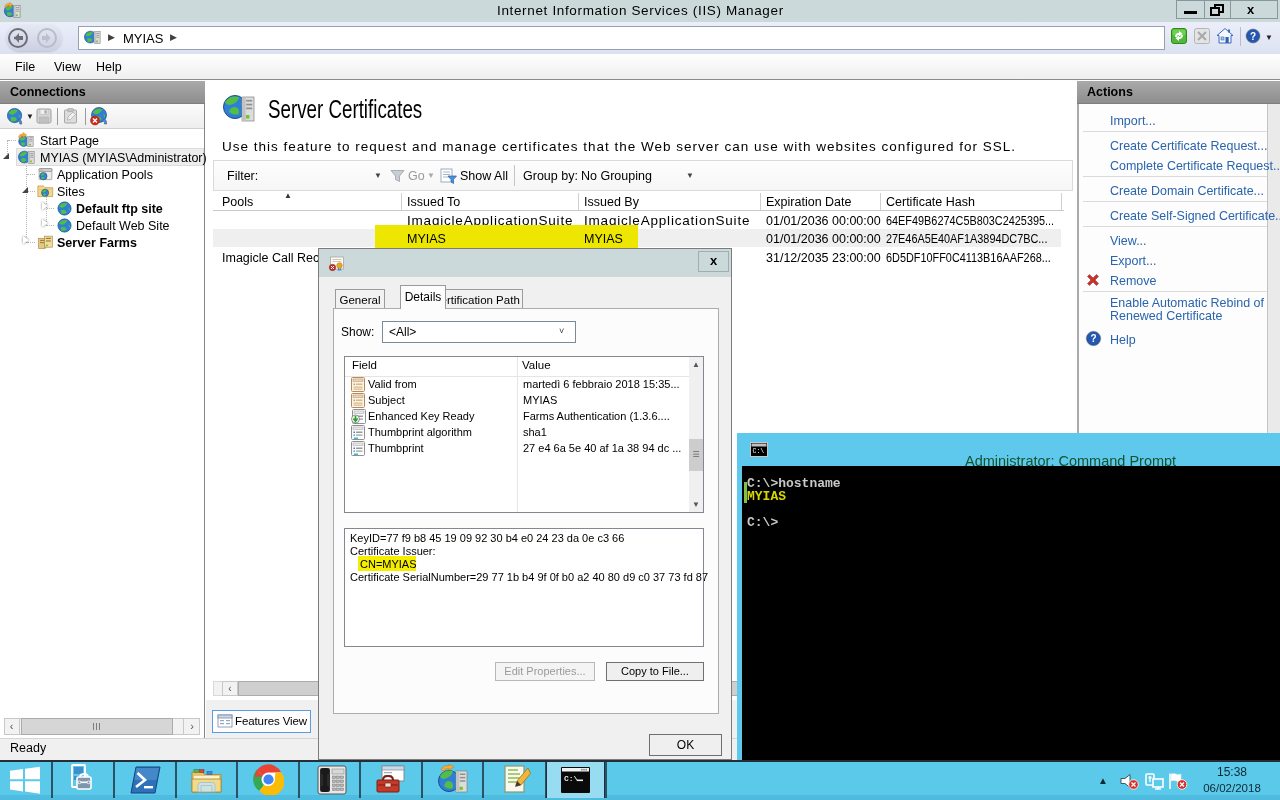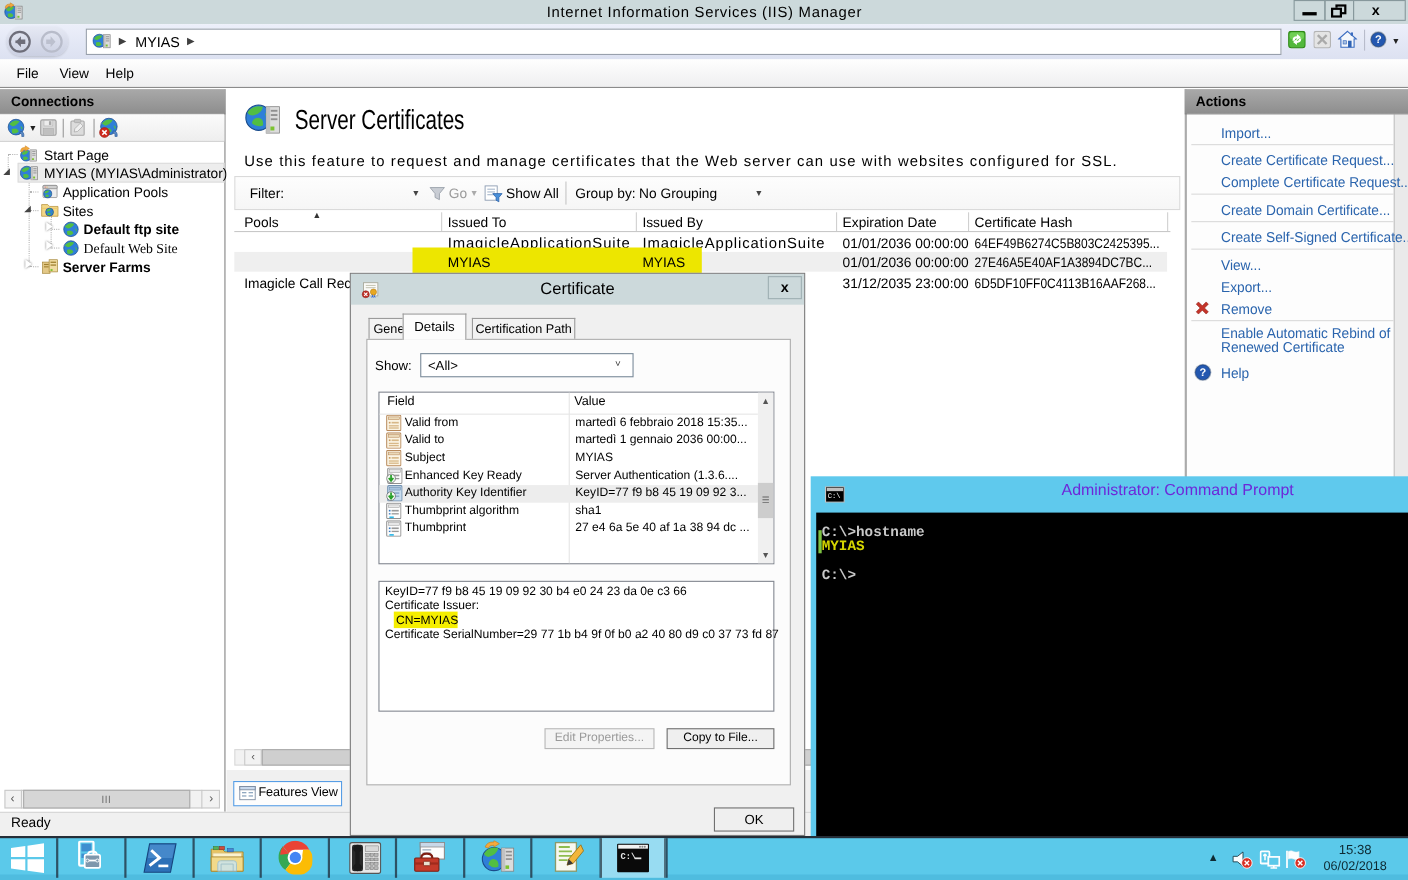--- a/index.html
+++ b/index.html
@@ -238,21 +238,21 @@
 
   <div class="abs" style="left:42px;top:87px;width:0;height:0;border-top:4px solid transparent;border-bottom:4px solid transparent;border-left:6px solid #fff;filter:drop-shadow(0 0 1px #777);"></div>
   <div class="abs icon" style="left:56px;top:85px;width:17px;height:17px;" id="ic-globe-b">
       <svg width="17" height="17" viewBox="0 0 20 20">
         <circle cx="10" cy="10" r="7.8" fill="#2F7FD8" stroke="#1A4C8C" stroke-width="0.7"></circle>
         <path d="M3.37 7.27 Q7.66 1.8100000000000005 13.51 4.15 Q10.78 8.83 6.49 9.22 Z" fill="#52BE43"></path>
         <path d="M5.71 11.95 Q11.17 10 12.73 14.29 Q10 17.41 6.1 15.85 Z" fill="#52BE43"></path>
         <path d="M14.29 8.83 Q17.41 10 15.85 12.73 Q13.51 11.95 Z" fill="#52BE43"></path>
       </svg>
     </div>
-  <div class="abs t13" style="left:76px;top:87px;font-family:Liberation Serif, serif;">Default Web Site</div>
+  <div class="abs t13" style="left:76px;top:87px;">Default Web Site</div>
 
   <div class="abs" style="left:23px;top:104px;width:0;height:0;border-top:4px solid transparent;border-bottom:4px solid transparent;border-left:6px solid #fff;filter:drop-shadow(0 0 1px #777);"></div>
   <div class="abs icon" style="left:37px;top:102px;width:17px;height:17px;" id="ic-farms">
       <svg width="17" height="17" viewBox="0 0 20 20">
         <rect x="2" y="5" width="8" height="12" fill="#E3C887" stroke="#A08030" stroke-width="0.7"></rect>
         <rect x="3.5" y="7" width="5" height="1.2" fill="#A08030"></rect>
         <rect x="3.5" y="9.5" width="5" height="1.2" fill="#A08030"></rect>
         <rect x="9" y="2.5" width="9" height="13" fill="#F0DCA2" stroke="#A08030" stroke-width="0.7"></rect>
         <rect x="10.5" y="4.5" width="6" height="1.4" fill="#A08030"></rect>
         <rect x="10.5" y="7.5" width="6" height="1.4" fill="#A08030"></rect>
@@ -400,27 +400,26 @@
         <rect x="2.5" y="2" width="13" height="12" fill="#FBFBF8" stroke="#A8A89A" stroke-width="0.8"></rect>
         <rect x="4.5" y="4" width="9" height="1" fill="#C8C8B8"></rect>
         <rect x="4.5" y="6" width="9" height="1" fill="#C8C8B8"></rect>
         <circle cx="11.5" cy="10.5" r="2.8" fill="#E8A820" stroke="#B07810" stroke-width="0.5"></circle>
         <path d="M10.5 12.5 L9.5 16 L11 15 L12 16 Z" fill="#3A6CD8"></path>
         <path d="M12.5 12.5 L13.5 16 L12.5 15 L11.5 16 Z" fill="#3A6CD8"></path>
         <circle cx="4.5" cy="12.5" r="3.2" fill="#C03028" stroke="#8E1E16" stroke-width="0.5"></circle>
         <path d="M3 11 L6 14 M6 11 L3 14" stroke="#fff" stroke-width="1"></path>
       </svg>
     </div>
-  <div class="abs" style="left:0;top:5px;width:412px;text-align:center;font-size:15px;">Certificate</div>
   <div class="abs" style="left:379px;top:2px;width:31px;height:21px;border:1px solid #9EAEB2;text-align:center;font-size:13px;font-weight:bold;line-height:18px;">x</div>
 
   <div class="abs" style="left:16px;top:40px;width:50px;height:20px;background:#F2F2F2;border:1px solid #9B9B9B;border-bottom:none;font-size:11.5px;text-align:center;line-height:20px;">General</div>
   <div class="abs" style="left:110px;top:40px;width:94px;height:20px;background:#F2F2F2;border:1px solid #9B9B9B;border-bottom:none;font-size:11.5px;text-align:center;line-height:20px;">Certification Path</div>
   <div class="abs" style="left:14px;top:59px;width:386px;height:406px;background:#FCFCFC;border:1px solid #ACACAC;"></div>
-  <div class="abs" style="left:47px;top:36px;width:58px;height:24px;background:#FCFCFC;border:1px solid #9B9B9B;border-bottom:none;font-size:12px;text-align:center;line-height:22px;">Details</div>
+  <div class="abs" style="left:81px;top:36px;width:46px;height:24px;background:#FCFCFC;border:1px solid #9B9B9B;border-bottom:none;font-size:12px;text-align:center;line-height:22px;">Details</div>
 
   <div class="abs" style="left:22px;top:76px;font-size:12px;">Show:</div>
   <div class="abs" style="left:63px;top:72px;width:194px;height:22px;background:#fff;border:1px solid #7A8A99;"></div>
   <div class="abs" style="left:70px;top:76px;font-size:12px;">&lt;All&gt;</div>
   <div class="abs" style="left:240px;top:77px;font-size:9px;color:#333;">˅</div>
 
   <div class="abs" style="left:25px;top:107px;width:360px;height:157px;background:#fff;border:1px solid #828790;"></div>
   <div class="abs" style="left:33px;top:110px;font-size:11.5px;">Field</div>
   <div class="abs" style="left:203px;top:110px;font-size:11.5px;">Value</div>
   <div class="abs" style="left:198px;top:108px;width:1px;height:155px;background:#E5E5E5;"></div>
@@ -433,34 +432,20 @@
             <rect x="0.5" y="0.5" width="13" height="14" rx="1" fill="#FBF4E4" stroke="#B8895A"></rect>
             <rect x="2" y="2" width="10" height="2.5" fill="#EAD9B8" stroke="#B8895A" stroke-width="0.5"></rect>
             <rect x="2.5" y="6.5" width="1.5" height="1.5" fill="#C89A60"></rect>
             <rect x="5" y="6.5" width="6.5" height="1.5" fill="#D8B888"></rect>
             <rect x="2.5" y="9.5" width="9" height="1.2" fill="#D8B888"></rect>
             <rect x="2.5" y="11.5" width="9" height="1.2" fill="#D8B888"></rect>
           </svg>
         </span>
         <span class="dx" style="position:absolute;left:23px;top:1px;">Valid from</span>
         <span class="dx" style="position:absolute;left:178px;top:1px;">martedì 6 febbraio 2018 15:35...</span>
-      </div>
-      <div style="position:relative;height:16px;white-space:nowrap;">
-        <span style="position:absolute;left:6px;top:0px;">
-          <svg width="14" height="15" viewBox="0 0 14 15">
-            <rect x="0.5" y="0.5" width="13" height="14" rx="1" fill="#FBF4E4" stroke="#B8895A"></rect>
-            <rect x="2" y="2" width="10" height="2.5" fill="#EAD9B8" stroke="#B8895A" stroke-width="0.5"></rect>
-            <rect x="2.5" y="6.5" width="1.5" height="1.5" fill="#C89A60"></rect>
-            <rect x="5" y="6.5" width="6.5" height="1.5" fill="#D8B888"></rect>
-            <rect x="2.5" y="9.5" width="9" height="1.2" fill="#D8B888"></rect>
-            <rect x="2.5" y="11.5" width="9" height="1.2" fill="#D8B888"></rect>
-          </svg>
-        </span>
-        <span class="dx" style="position:absolute;left:23px;top:1px;">Valid to</span>
-        <span class="dx" style="position:absolute;left:178px;top:1px;">martedì 1 gennaio 2036 00:00...</span>
       </div>
       <div style="position:relative;height:16px;white-space:nowrap;">
         <span style="position:absolute;left:6px;top:0px;">
           <svg width="14" height="15" viewBox="0 0 14 15">
             <rect x="0.5" y="0.5" width="13" height="14" rx="1" fill="#FBF4E4" stroke="#B8895A"></rect>
             <rect x="2" y="2" width="10" height="2.5" fill="#EAD9B8" stroke="#B8895A" stroke-width="0.5"></rect>
             <rect x="2.5" y="6.5" width="1.5" height="1.5" fill="#C89A60"></rect>
             <rect x="5" y="6.5" width="6.5" height="1.5" fill="#D8B888"></rect>
             <rect x="2.5" y="9.5" width="9" height="1.2" fill="#D8B888"></rect>
             <rect x="2.5" y="11.5" width="9" height="1.2" fill="#D8B888"></rect>
@@ -474,35 +459,21 @@
           <svg width="15" height="15" viewBox="0 0 15 15">
             <rect x="1.5" y="0.5" width="13" height="14" rx="1" fill="#FDFDFD" stroke="#909090"></rect>
             <rect x="3" y="2" width="10" height="2.5" fill="#E8E8E8" stroke="#A0A0A0" stroke-width="0.5"></rect>
             <rect x="3.5" y="6.5" width="8.5" height="1.5" fill="#9A9A9A"></rect>
             <rect x="3.5" y="9.5" width="8.5" height="1.2" fill="#9A9A9A"></rect>
             <circle cx="4.5" cy="10" r="4" fill="#F2F8F2" stroke="#555" stroke-width="0.6"></circle>
             <path d="M4.5 6.8 L4.5 11.5 M2.4 9.6 L4.5 12.2 L6.6 9.6" stroke="#2AA02A" stroke-width="1.6" fill="none"></path>
           </svg>
         </span>
         <span class="dx" style="position:absolute;left:23px;top:1px;">Enhanced Key Ready</span>
-        <span class="dx" style="position:absolute;left:178px;top:1px;">Server Authentication (1.3.6....</span>
-      </div>
-      <div style="position:relative;height:16px;background:#EDEDED;white-space:nowrap;">
-        <span style="position:absolute;left:6px;top:0px;">
-          <svg width="15" height="15" viewBox="0 0 15 15">
-            <rect x="1.5" y="0.5" width="13" height="14" rx="1" fill="#C8DCEE" stroke="#7090B0"></rect>
-            <rect x="3" y="2" width="10" height="2.5" fill="#A8C4E0" stroke="#7090B0" stroke-width="0.5"></rect>
-            <rect x="3.5" y="6.5" width="8.5" height="1.5" fill="#8AAAC8"></rect>
-            <rect x="3.5" y="9.5" width="8.5" height="1.2" fill="#8AAAC8"></rect>
-            <circle cx="4.5" cy="10" r="4" fill="#F2F8F2" stroke="#555" stroke-width="0.6"></circle>
-            <path d="M4.5 6.8 L4.5 11.5 M2.4 9.6 L4.5 12.2 L6.6 9.6" stroke="#2AA02A" stroke-width="1.6" fill="none"></path>
-          </svg>
-        </span>
-        <span class="dx" style="position:absolute;left:23px;top:1px;">Authority Key Identifier</span>
-        <span class="dx" style="position:absolute;left:178px;top:1px;">KeyID=77 f9 b8 45 19 09 92 3...</span>
+        <span class="dx" style="position:absolute;left:178px;top:1px;">Farms Authentication (1.3.6....</span>
       </div>
       <div style="position:relative;height:16px;white-space:nowrap;">
         <span style="position:absolute;left:6px;top:0px;">
           <svg width="14" height="15" viewBox="0 0 14 15">
             <rect x="0.5" y="0.5" width="13" height="14" rx="1" fill="#FDFDFD" stroke="#909090"></rect>
             <rect x="2" y="2" width="10" height="2.5" fill="#E8E8E8" stroke="#A0A0A0" stroke-width="0.5"></rect>
             <rect x="2.5" y="6.5" width="1.5" height="1.5" fill="#3A7ABF"></rect>
             <rect x="5" y="6.5" width="6.5" height="1.5" fill="#9A9A9A"></rect>
             <rect x="2.5" y="9.5" width="1.5" height="1.2" fill="#3A7ABF"></rect>
             <rect x="5" y="9.5" width="6.5" height="1.2" fill="#9A9A9A"></rect>
@@ -547,21 +518,21 @@
 </div>
 
 <div class="abs" id="cmd" style="left:737px;top:433px;width:543px;height:328px;background:#5FC9ED;">
   <div class="abs icon" id="ic-cmdicon" style="left:13px;top:9px;width:18px;height:15px;">
       <svg width="18" height="15" viewBox="0 0 18 15">
         <rect x="0.5" y="0.5" width="17" height="14" fill="#000" stroke="#C8C8C8"></rect>
         <rect x="1.5" y="1.5" width="15" height="3" fill="#BFBFBF"></rect>
         <text x="2.5" y="11" font-size="6.5" fill="#fff" font-family="Liberation Mono">C:\</text>
       </svg>
     </div>
-  <div class="abs" style="left:228px;top:5px;font-size:14.5px;color:#6d28d9;">Administrator: Command Prompt</div>
+  <div class="abs" style="left:228px;top:20px;font-size:14.5px;color:#14532d;">Administrator: Command Prompt</div>
   <div class="abs" style="left:5px;top:33px;width:538px;height:295px;background:#000;"></div>
   <div class="abs" style="left:7px;top:49px;width:3px;height:21px;background:#7DC242;"></div>
   <div class="abs" style="left:10px;top:44px;font-family:'Liberation Mono',monospace;font-size:13px;font-weight:bold;color:#C8C8C8;line-height:13px;white-space:pre;">C:\&gt;hostname
 <span style="color:#D6D600;">MYIAS</span>
 
 C:\&gt;</div>
 </div>
 
 <div class="abs" id="taskbar" style="left:0;top:760px;width:1280px;height:40px;background:#5BC9EA;border-top:2px solid #252E38;">
   <div class="abs" style="left:0;top:33px;width:1280px;height:5px;background:#4FBCDF;"></div>

